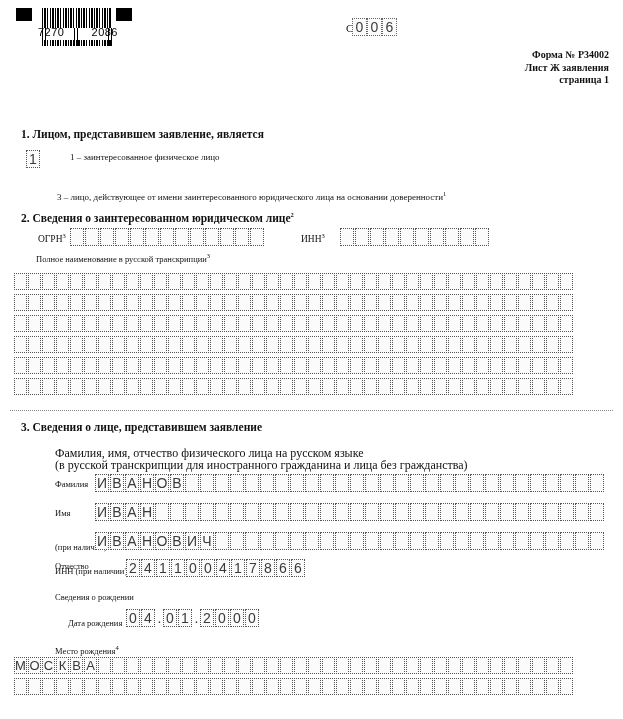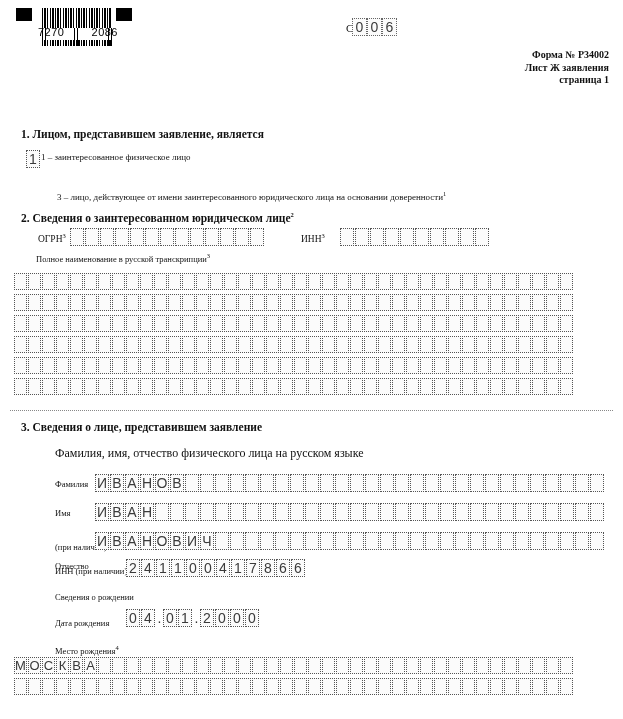--- a/index.html
+++ b/index.html
@@ -156,21 +156,21 @@
   .sec1-head { left: 21px; top: 128px; }
   .sec2-head { left: 21px; top: 211px; }
   .sec3-head { left: 21px; top: 421px; }
 
   .opt {
     position: absolute;
     font-size: 9px;
     font-family: "Liberation Serif", serif;
     white-space: nowrap;
   }
-  .opt1 { left: 41px; top: 152px; text-align: right; }
+  .opt1 { left: 70px; top: 152px; text-align: right; }
   .opt2 { left: 57px; top: 170px; }
   .opt3 { left: 57px; top: 190px; }
 
   .type-cell {
     position: absolute;
     left: 26px;
     top: 150px;
   }
 
   .sup {
@@ -571,20 +571,21 @@
         <div class="cell"></div>
         <div class="cell"></div>
       </div>
     </div>
 
   <div class="hr-dots" style="top:410px;"></div>
 
   <div class="sec-head sec3-head">3. Сведения о лице, представившем заявление</div>
 
   <div class="fio-note" style="top:447px;">Фамилия, имя, отчество физического лица на русском языке</div>
+  <div class="fio-note" style="top:459px;">(в русской транскрипции для иностранного гражданина и лица без гражданства)</div>
 
   <div class="fld-label" style="left:55px; top:479px;">Фамилия</div>
   <div class="fld-cells" id="surname-cells" style="left:95px; top:474px;">
       <div class="cell big">И</div>
       <div class="cell big">В</div>
       <div class="cell big">А</div>
       <div class="cell big">Н</div>
       <div class="cell big">О</div>
       <div class="cell big">В</div>
       <div class="cell big"></div>
@@ -705,21 +706,21 @@
       <div class="cell big">4</div>
       <div class="cell big">1</div>
       <div class="cell big">7</div>
       <div class="cell big">8</div>
       <div class="cell big">6</div>
       <div class="cell big">6</div>
     </div>
 
   <div class="fld-label" style="left:55px; top:592px;">Сведения о рождении</div>
 
-  <div class="fld-label" style="left:55px; top:618px;">Дата рождения</div>
+  <div class="fld-label" style="left:68px; top:618px;">Дата рождения</div>
   <div class="fld-cells" id="birth-date-cells" style="left:126px; top:609px;">
       <div class="cell big">0</div>
       <div class="cell big">4</div>
       <div class="dot-sep">.</div>
       <div class="cell big">0</div>
       <div class="cell big">1</div>
       <div class="dot-sep">.</div>
       <div class="cell big">2</div>
       <div class="cell big">0</div>
       <div class="cell big">0</div>

